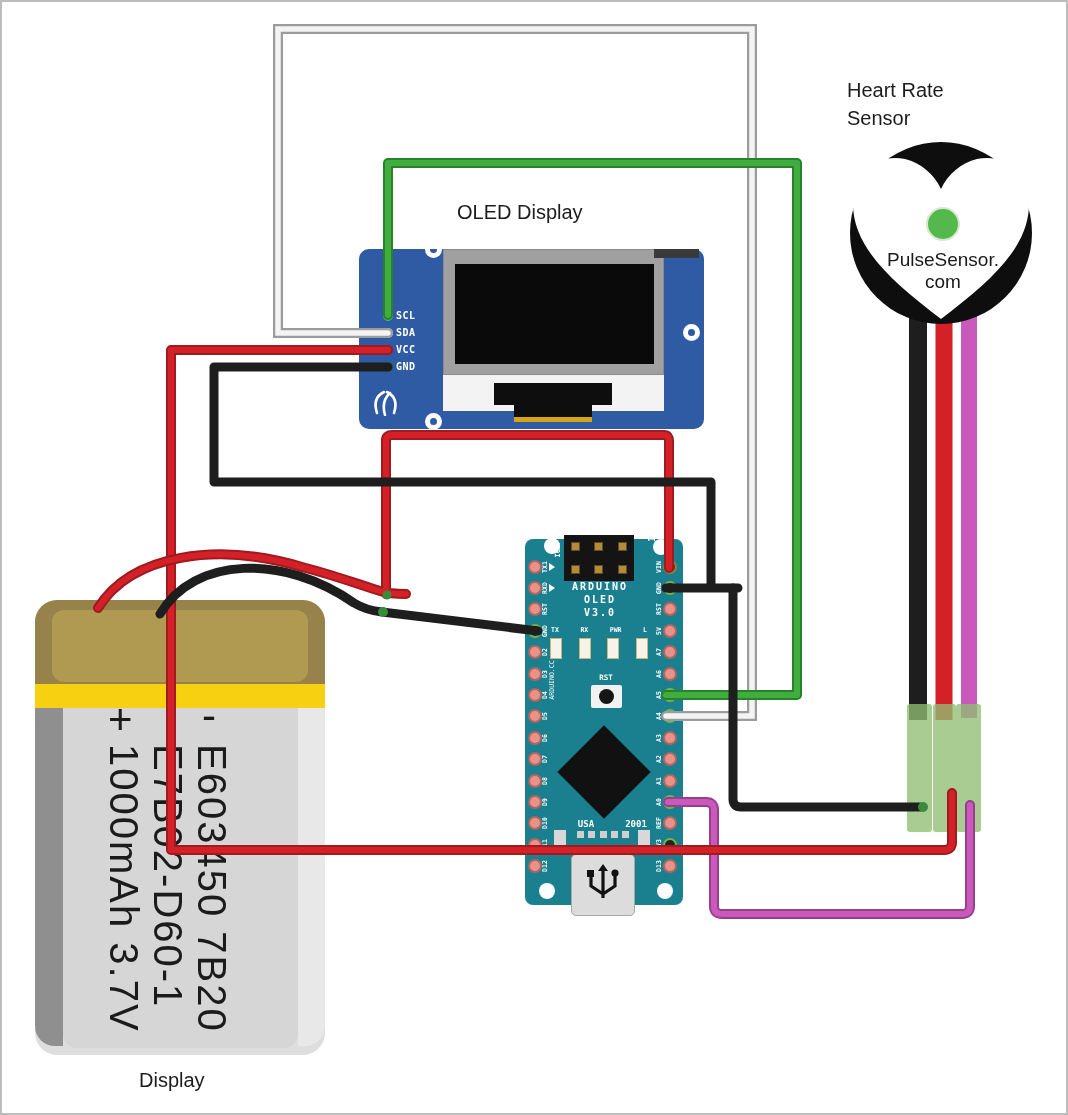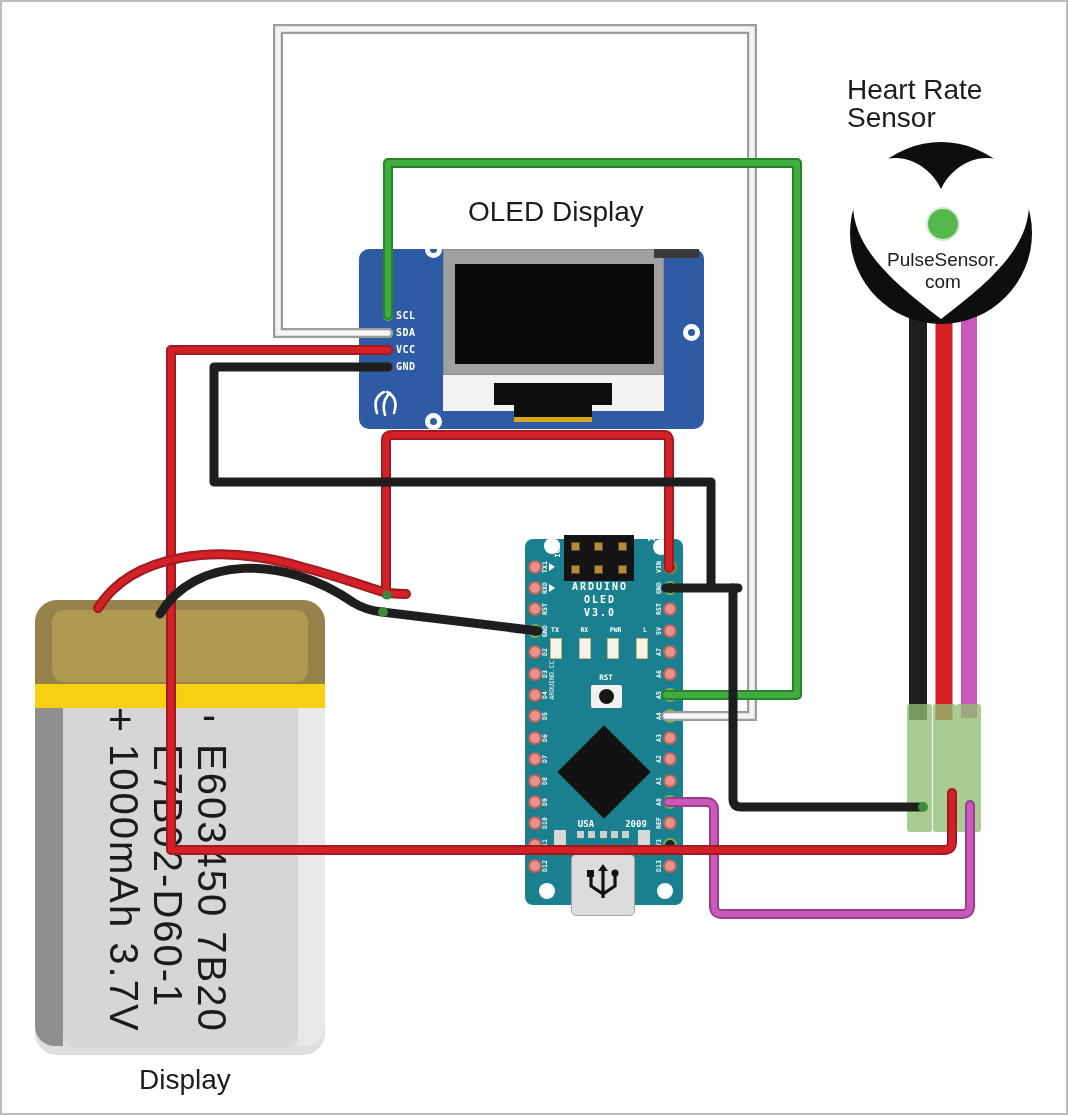--- a/index.html
+++ b/index.html
@@ -1,20 +1,20 @@
 <!DOCTYPE html>
 <html><head>
 <meta charset="utf-8">
 <style>
   html,body{margin:0;padding:0;background:#fff;}
   .page{position:relative;width:1068px;height:1115px;background:#fff;
         border:2px solid #bcbcbc;box-sizing:border-box;overflow:hidden;
         font-family:"Liberation Sans",sans-serif;}
   .abs{position:absolute;}
-  .lbl{position:absolute;font-size:28px;line-height:28px;color:#1c1c1c;white-space:nowrap;}
+  .lbl{position:absolute;font-size:20px;line-height:28px;color:#1c1c1c;white-space:nowrap;}
 
   
   .oled-board{position:absolute;left:357px;top:247px;width:345px;height:180px;
       border-radius:10px;}
   .oled-hole{position:absolute;width:7px;height:7px;border:5px solid #fff;border-radius:50%;background:transparent;}
   .oled-frame{position:absolute;left:84px;top:0;width:221px;height:126px;background:#a0a0a0;border:1px solid #8b8b8b;box-sizing:border-box;}
   .oled-screen{position:absolute;left:11px;top:14px;width:199px;height:100px;background:#0a0a0a;}
   .oled-notch{position:absolute;left:295px;top:0;width:45px;height:9px;background:#3a3a3a;}
   .oled-white{position:absolute;left:84px;top:126px;width:221px;height:36px;background:#f3f3f3;}
   .oled-ribbon{position:absolute;left:135px;top:134px;width:118px;height:22px;background:#0e0e0e;}
@@ -225,21 +225,21 @@
         <i></i>
         <i></i>
         <i></i>
       </div>
     <div class="vtext" style="left:-3px;top:136px;width:62px;height:10px;font-size:6.5px;">ARDUINO.CC</div>
     <div class="rstlbl">RST</div>
     <div class="rstbtn"></div>
     <div class="rstdot"></div>
     <div class="chip"></div>
     <div class="smalllbl" style="left:38px;top:280px;width:30px;">USA</div>
-    <div class="smalllbl" style="left:88px;top:280px;width:30px;">2009</div>
+    <div class="smalllbl" style="left:88px;top:280px;width:30px;">2001</div>
     <div class="pads">
         <i></i>
         <i></i>
         <i></i>
         <i></i>
         <i></i>
       </div>
     <div class="sidepad" style="left:29px;top:291px;"></div>
     <div class="sidepad" style="left:113px;top:291px;"></div>
     <div class="usb">
@@ -293,15 +293,15 @@
 
     <circle cx="385" cy="593" r="4.5" fill="#3c8a3c"></circle>
     <circle cx="381" cy="610" r="5" fill="#3c8a3c"></circle>
     <circle cx="921" cy="805" r="5" fill="#3c8a3c"></circle>
   </svg>
 
   <div class="lbl" style="left:845px;top:74px;">
     <div>Heart Rate</div>
     <div>Sensor</div>
   </div>
-  <div class="lbl" style="left:466px;top:196px;">OLED Display</div>
+  <div class="lbl" style="left:455px;top:196px;">OLED Display</div>
   <div class="lbl" style="left:137px;top:1064px;">Display</div>
 </div>
 
 </body></html>

